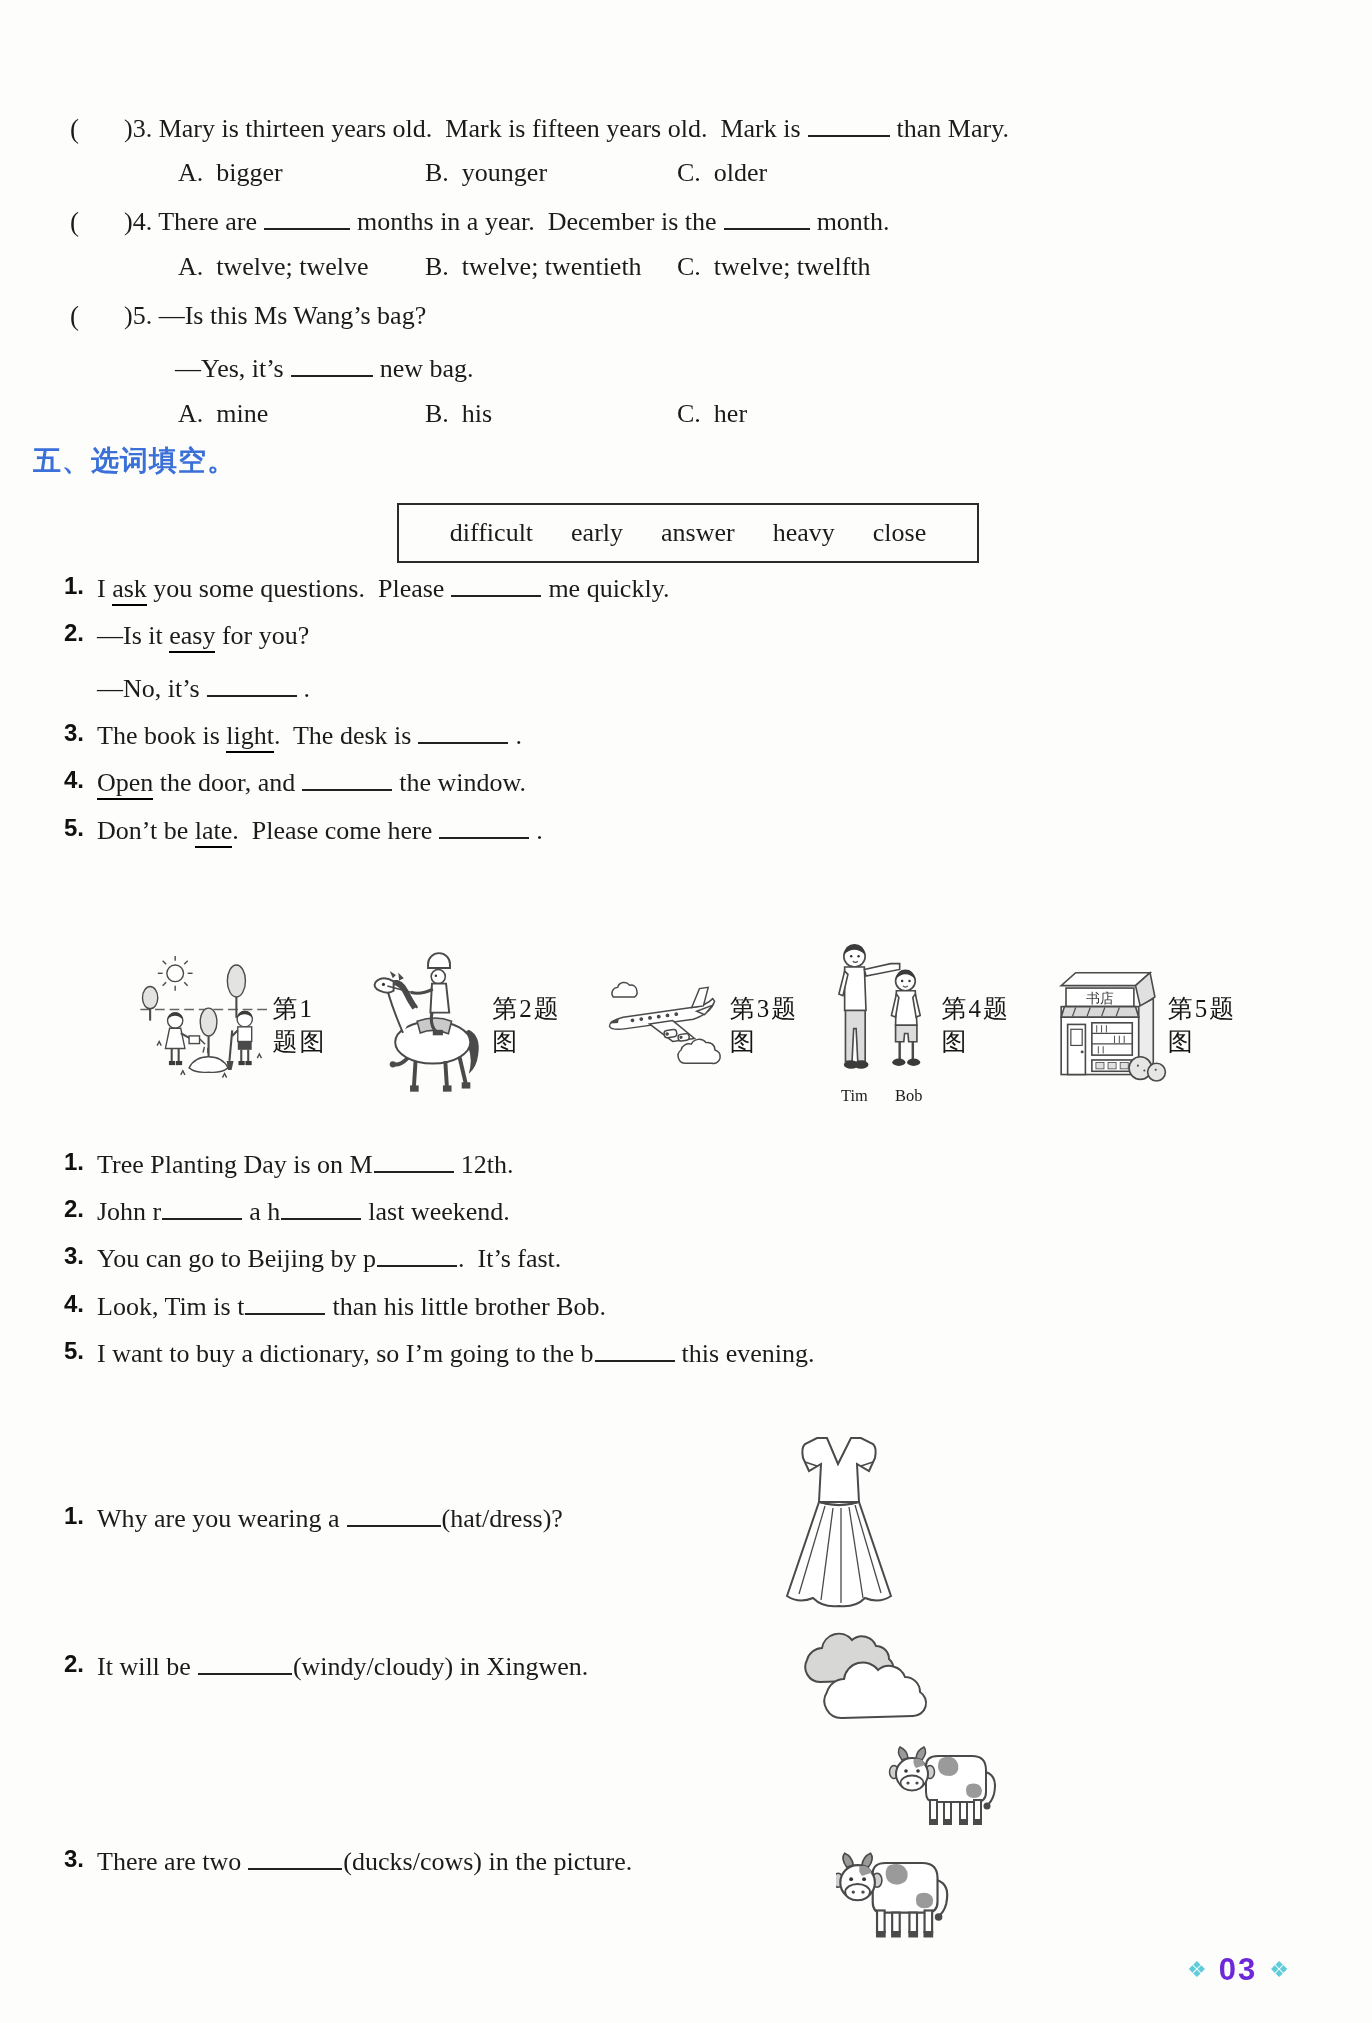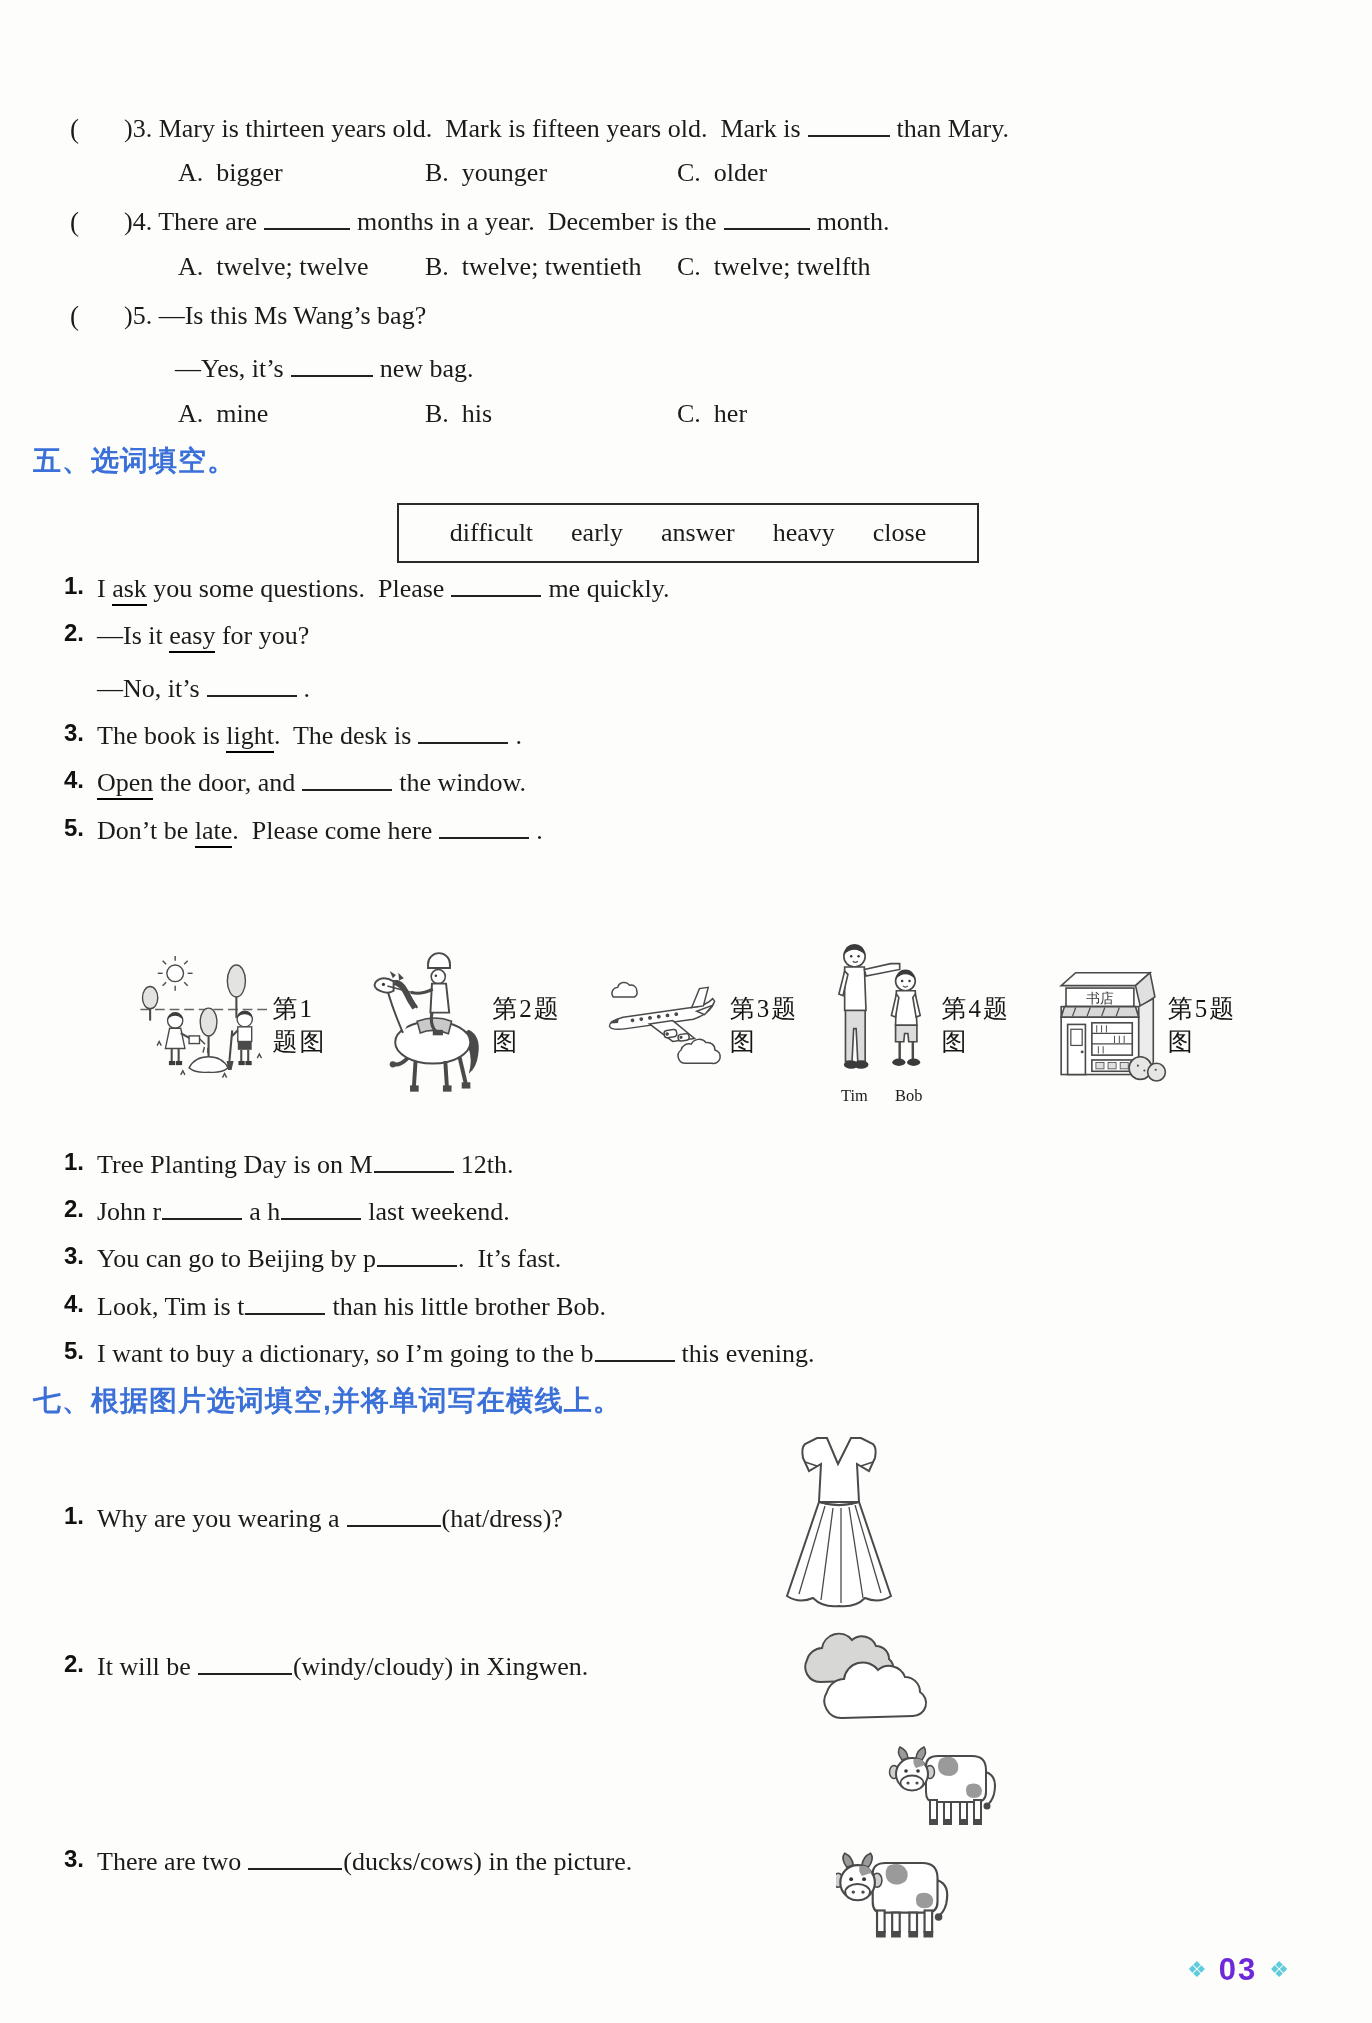--- a/index.html
+++ b/index.html
@@ -324,21 +324,20 @@
   </div>
   <div class="mcqline" style="top:1290px">
     <span class="itemnum num">4.</span>
     <div class="itembody txt"><span>Look, Tim is t</span><span class="blank tight" style="width:80px"></span><span>than his little brother Bob.</span></div>
   </div>
   <div class="mcqline" style="top:1337px">
     <span class="itemnum num">5.</span>
     <div class="itembody txt"><span>I want to buy a dictionary, so I’m going to the b</span><span class="blank tight" style="width:80px"></span><span>this evening.</span></div>
   </div>
 
-  <div class="abs heading" style="top:1382px;left:33px">七、根据图片选词填空,并将单词写在横线上。</div>
 
   <div class="mcqline" style="top:1502px">
     <span class="itemnum num">1.</span>
     <div class="itembody txt"><span>Why are you wearing a</span><span class="blank" style="width:94px;margin-right:1px"></span><span>(hat/dress)?</span></div>
   </div>
 
   <div class="abs" style="top:1428px;left:775px">
     <svg width="128" height="192" viewBox="0 0 128 192">
       <path d="M42 10 L52 10 L63 36 L76 10 L86 10 L98 16 Q102 20 100 30 L94 43 L82 36 L84 74 L44 74 L46 36 L34 43 L28 30 Q26 20 30 16 Z" fill="#fff" stroke="#4a4a4a" stroke-width="2"></path>
       <line x1="30" y1="34" x2="42" y2="38" stroke="#4a4a4a" stroke-width="1.5"></line>

